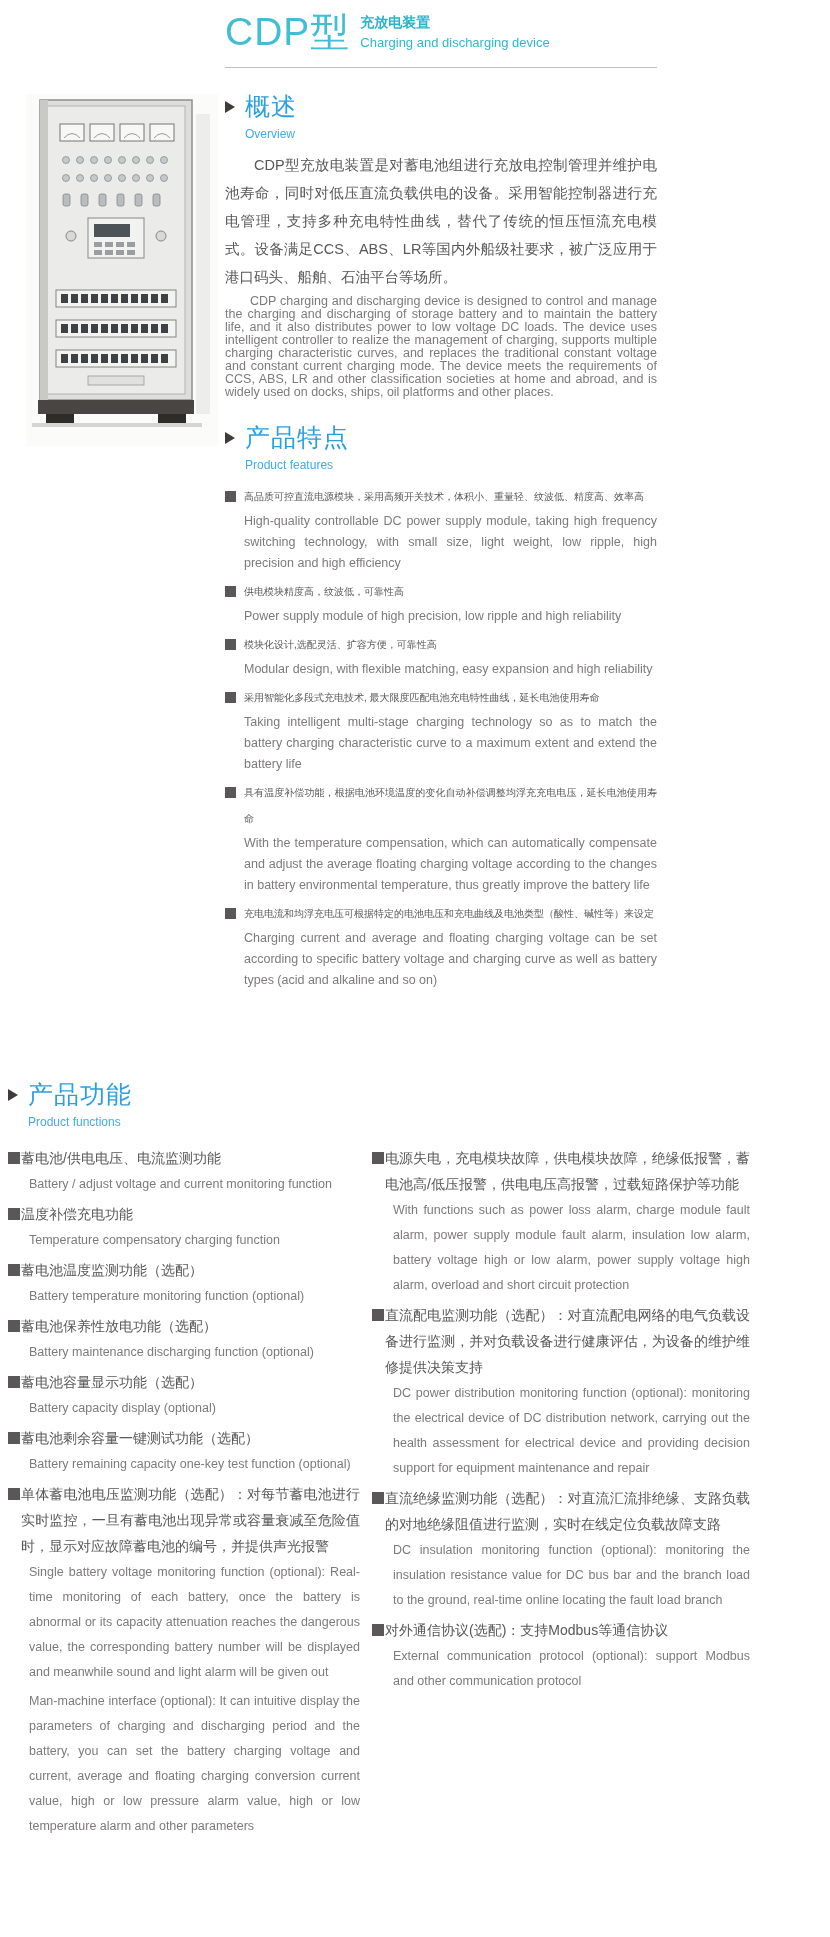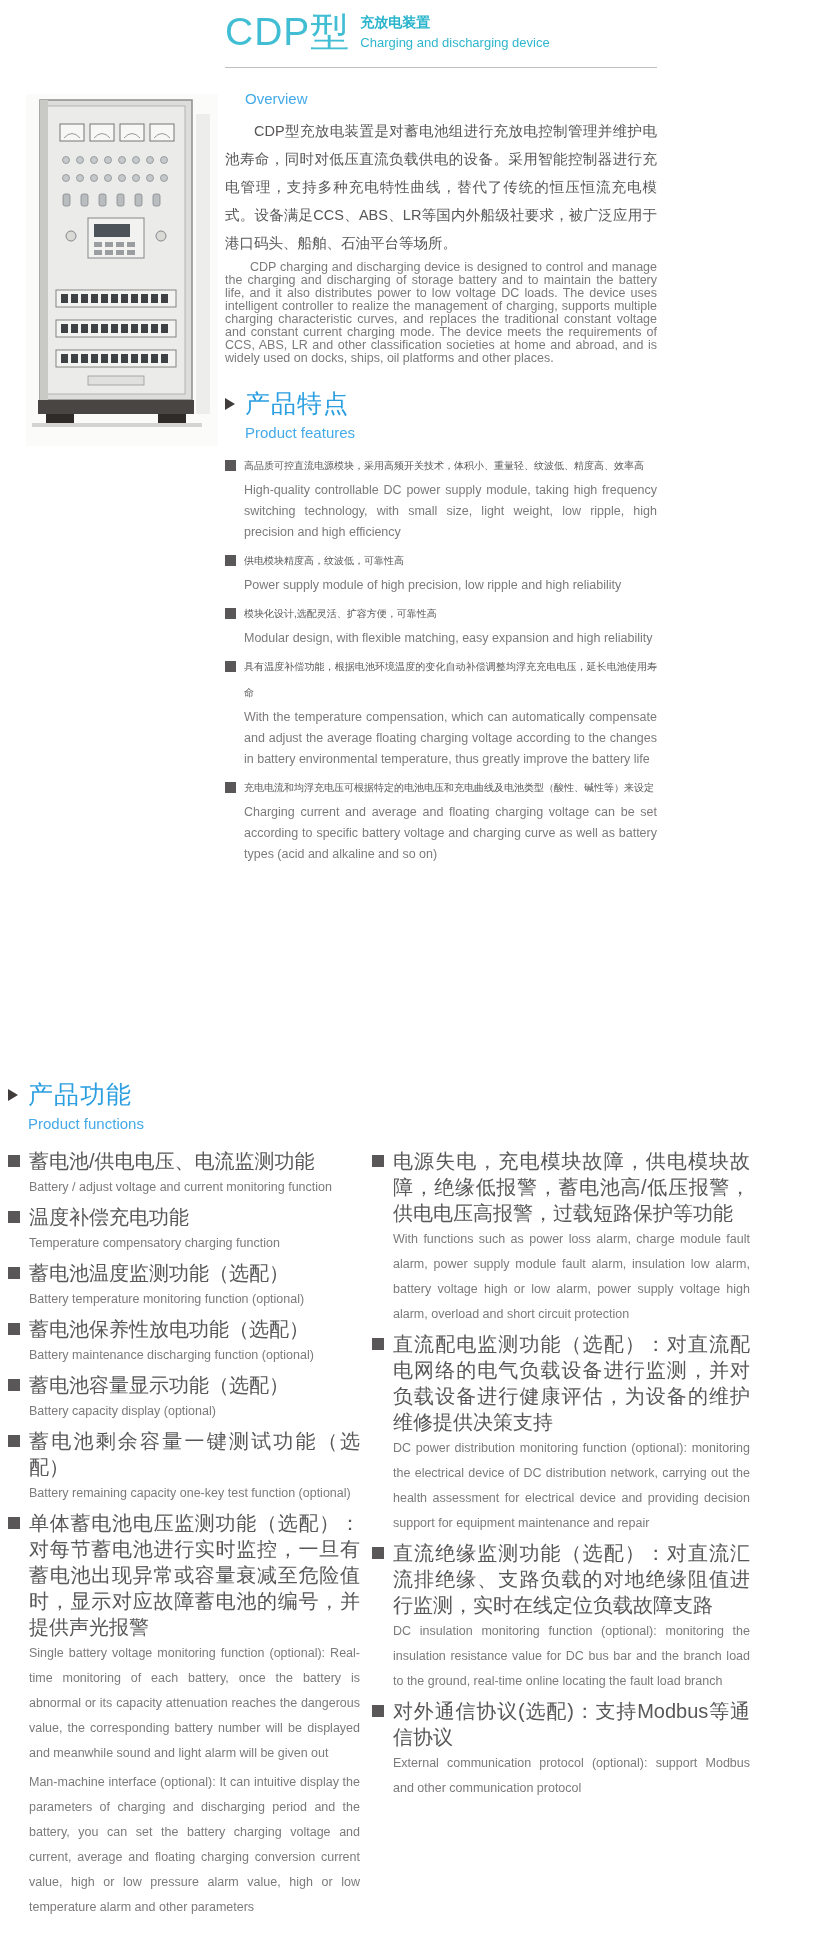--- a/index.html
+++ b/index.html
@@ -14,34 +14,34 @@
   .title-block{display:flex;align-items:flex-start;}
   .model{font-size:39px;line-height:44px;color:#41bed3;letter-spacing:1px;font-weight:400;}
   .title-sub{margin-left:10px;padding-top:3px;}
   .title-cn{font-size:14px;font-weight:bold;color:#27b4cc;line-height:19px;}
   .title-en{font-size:13px;color:#2fb7ce;line-height:17px;margin-top:2px;}
   .divider{border-top:1px solid #bfbfc0;margin-top:13px;}
   .section{margin-top:22px;}
   .header-row{display:flex;align-items:center;}
   .tri{width:0;height:0;border-left:10px solid #403c3b;border-top:6px solid transparent;border-bottom:6px solid transparent;margin-right:10px;flex:0 0 auto;}
   .h-cn{font-size:25px;color:#2b9fe0;letter-spacing:1px;}
-  .h-en{font-size:15px;color:#45aae8;margin:4px 0 0 20px;}
+  .h-en{font-size:12px;color:#45aae8;margin:4px 0 0 20px;}
   .p-cn{font-size:14.5px;line-height:28px;color:#595757;text-align:justify;text-indent:2em;margin:10px 0 0;}
   .p-en{font-size:12.5px;line-height:13px;color:#7d7a7a;text-align:justify;text-indent:2em;margin:4px 0 0;}
   
   .feat-list{margin-top:12px;}
   .item-cn{position:relative;padding-left:19px;font-size:10px;line-height:26px;color:#595757;text-align:justify;}
   .sq{position:absolute;left:0;top:7px;width:11px;height:11px;background:#595757;}
   .item-en{padding-left:19px;font-size:12.5px;line-height:21px;color:#7d7a7a;text-align:justify;margin:1px 0 5px;}
   
   .functions{position:absolute;left:8px;top:1078px;width:764px;}
   .func-cols{display:flex;margin-top:16px;}
   .col-left{width:352px;flex:0 0 auto;}
   .col-right{width:378px;flex:0 0 auto;margin-left:12px;}
-  .func .item-cn{padding-left:21px;font-size:20px;line-height:26px;}
+  .func .item-cn{padding-left:13px;font-size:14px;line-height:26px;}
   .func .sq{top:7px;width:12px;height:12px;}
   .func .item-en{padding-left:21px;font-size:12.5px;line-height:25px;margin:1px 0 4px;}
   svg{display:block;}
 </style>
 </head>
 <body>
 
 <div class="page">
 
   <div class="figure">
@@ -168,20 +168,24 @@
       <div class="model">CDP型</div>
       <div class="title-sub">
         <div class="title-cn">充放电装置</div>
         <div class="title-en">Charging and discharging device</div>
       </div>
     </div>
 
     <div class="divider"></div>
 
     <div class="section">
+      <div class="header-row">
+        <span class="tri"></span>
+        <span class="h-cn">概述</span>
+      </div>
       <div class="h-en">Overview</div>
       <p class="p-cn">CDP型充放电装置是对蓄电池组进行充放电控制管理并维护电池寿命，同时对低压直流负载供电的设备。采用智能控制器进行充电管理，支持多种充电特性曲线，替代了传统的恒压恒流充电模式。设备满足CCS、ABS、LR等国内外船级社要求，被广泛应用于港口码头、船舶、石油平台等场所。</p>
       <p class="p-en">CDP charging and discharging device is designed to control and manage the charging and discharging of storage battery and to maintain the battery life, and it also distributes power to low voltage DC loads. The device uses intelligent controller to realize the management of charging, supports multiple charging characteristic curves, and replaces the traditional constant voltage and constant current charging mode. The device meets the requirements of CCS, ABS, LR and other classification societies at home and abroad, and is widely used on docks, ships, oil platforms and other places.</p>
     </div>
 
     <div class="section">
       <div class="header-row">
         <span class="tri"></span>
         <span class="h-cn">产品特点</span>
       </div>
@@ -194,20 +198,24 @@
         </div>
         <div class="feat-item">
           <div class="item-cn"><span class="sq"></span><span>供电模块精度高，纹波低，可靠性高</span></div>
           <div class="item-en">Power supply module of high precision, low ripple and high reliability</div>
         </div>
         <div class="feat-item">
           <div class="item-cn"><span class="sq"></span><span>模块化设计,选配灵活、扩容方便，可靠性高</span></div>
           <div class="item-en">Modular design, with flexible matching, easy expansion and high reliability</div>
         </div>
         <div class="feat-item">
+          <div class="item-cn"><span class="sq"></span><span>采用智能化多段式充电技术, 最大限度匹配电池充电特性曲线，延长电池使用寿命</span></div>
+          <div class="item-en">Taking intelligent multi-stage charging technology so as to match the battery charging characteristic curve to a maximum extent and extend the battery life</div>
+        </div>
+        <div class="feat-item">
           <div class="item-cn"><span class="sq"></span><span>具有温度补偿功能，根据电池环境温度的变化自动补偿调整均浮充充电电压，延长电池使用寿命</span></div>
           <div class="item-en">With the temperature compensation, which can automatically compensate and adjust the average floating charging voltage according to the changes in battery environmental temperature, thus greatly improve the battery life</div>
         </div>
         <div class="feat-item">
           <div class="item-cn"><span class="sq"></span><span>充电电流和均浮充电压可根据特定的电池电压和充电曲线及电池类型（酸性、碱性等）来设定</span></div>
           <div class="item-en">Charging current and average and floating charging voltage can be set according to specific battery voltage and charging curve as well as battery types (acid and alkaline and so on)</div>
         </div>
       </div>
     </div>
   </div>

